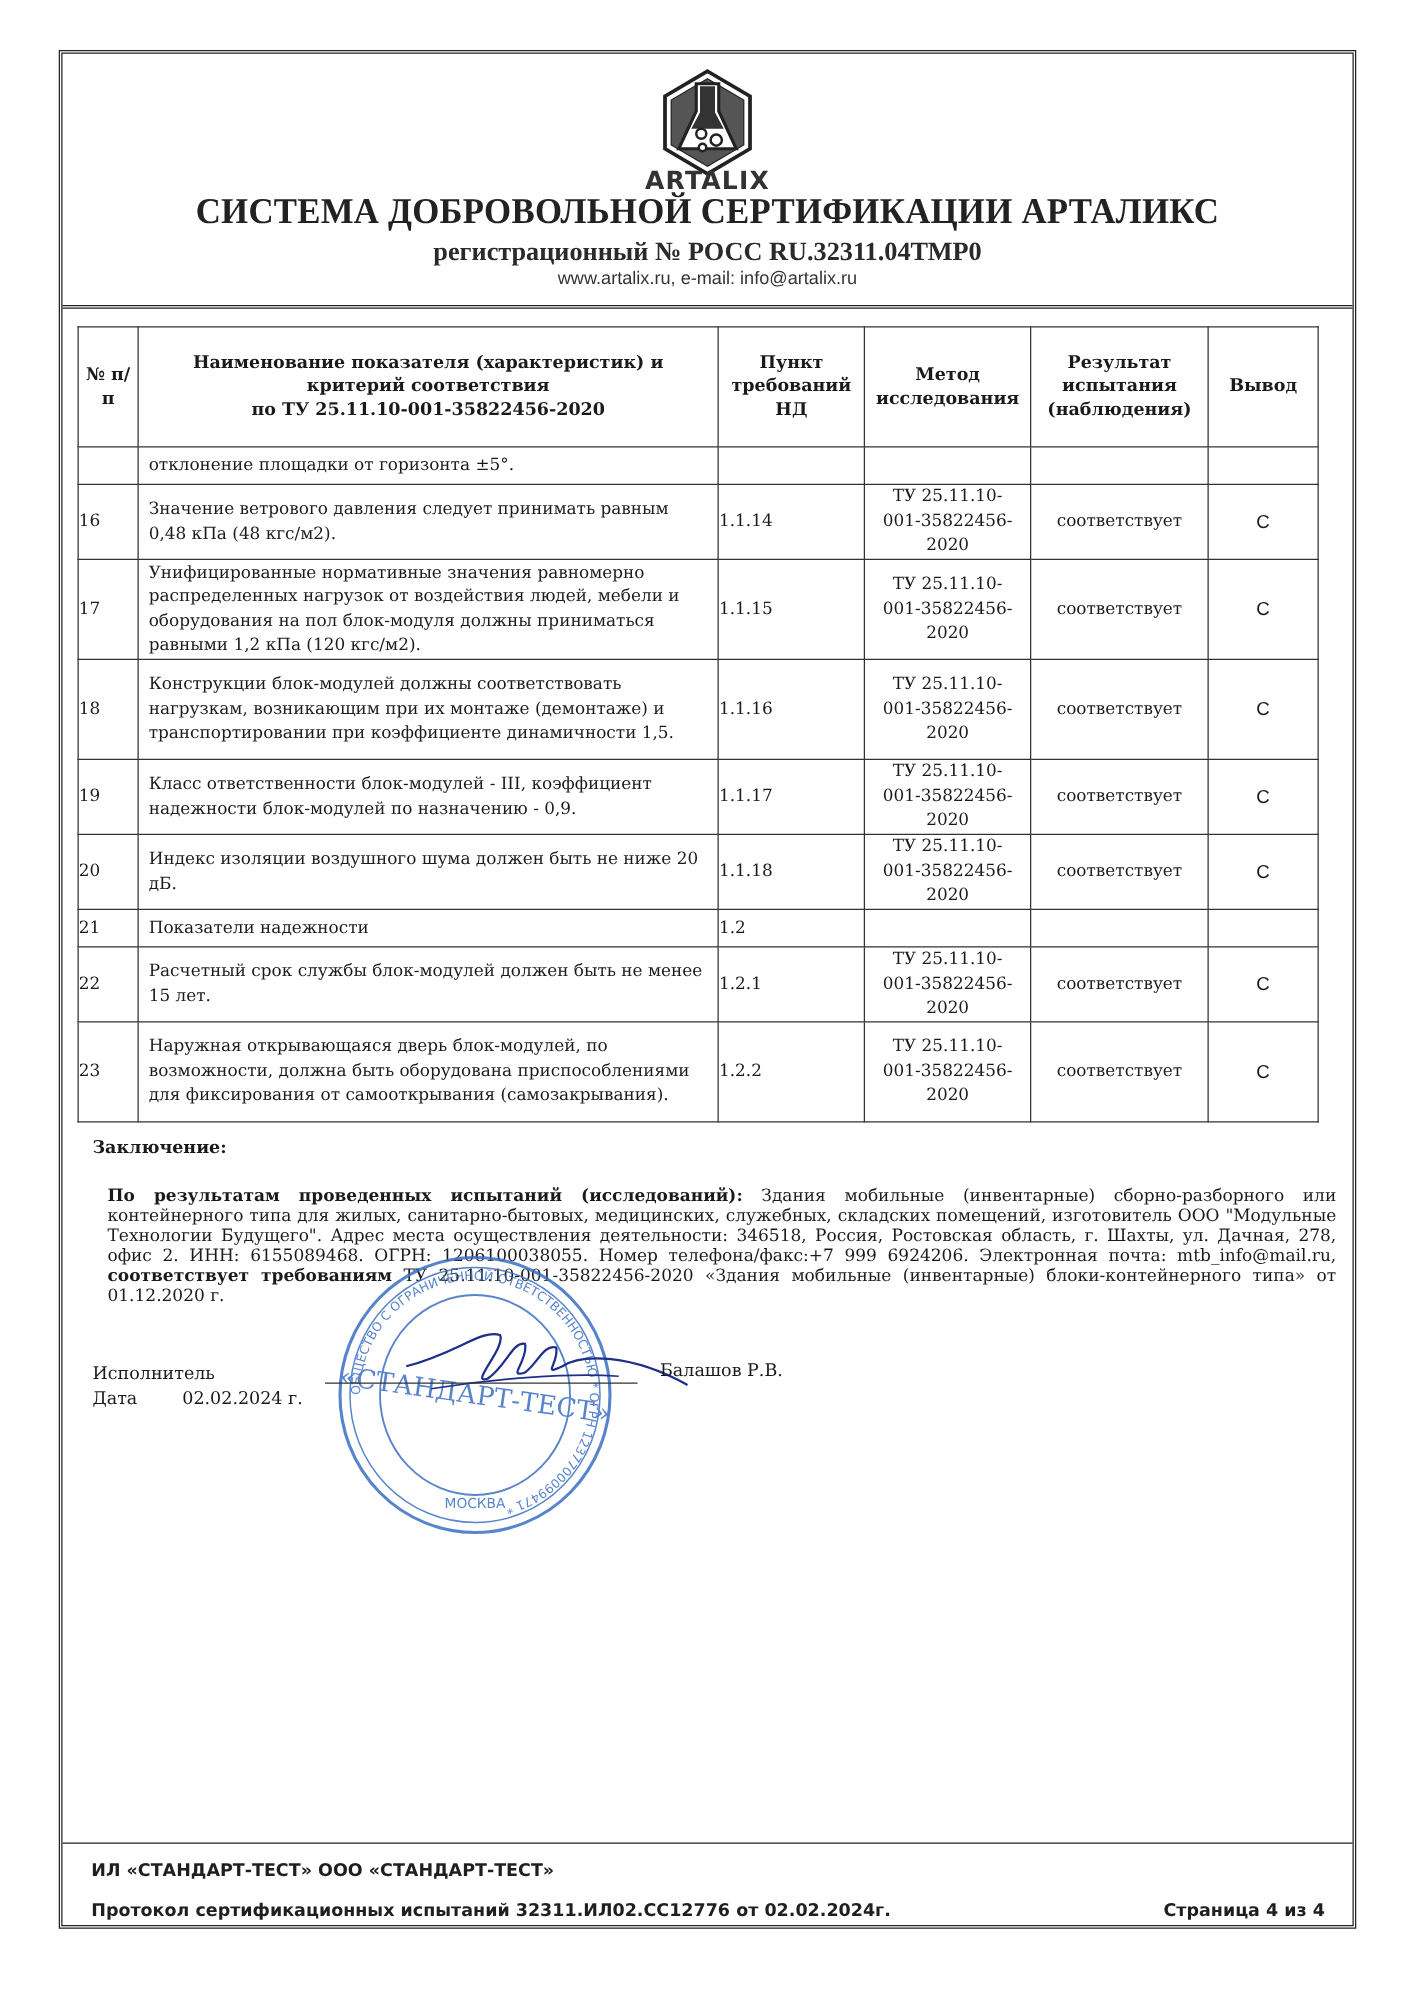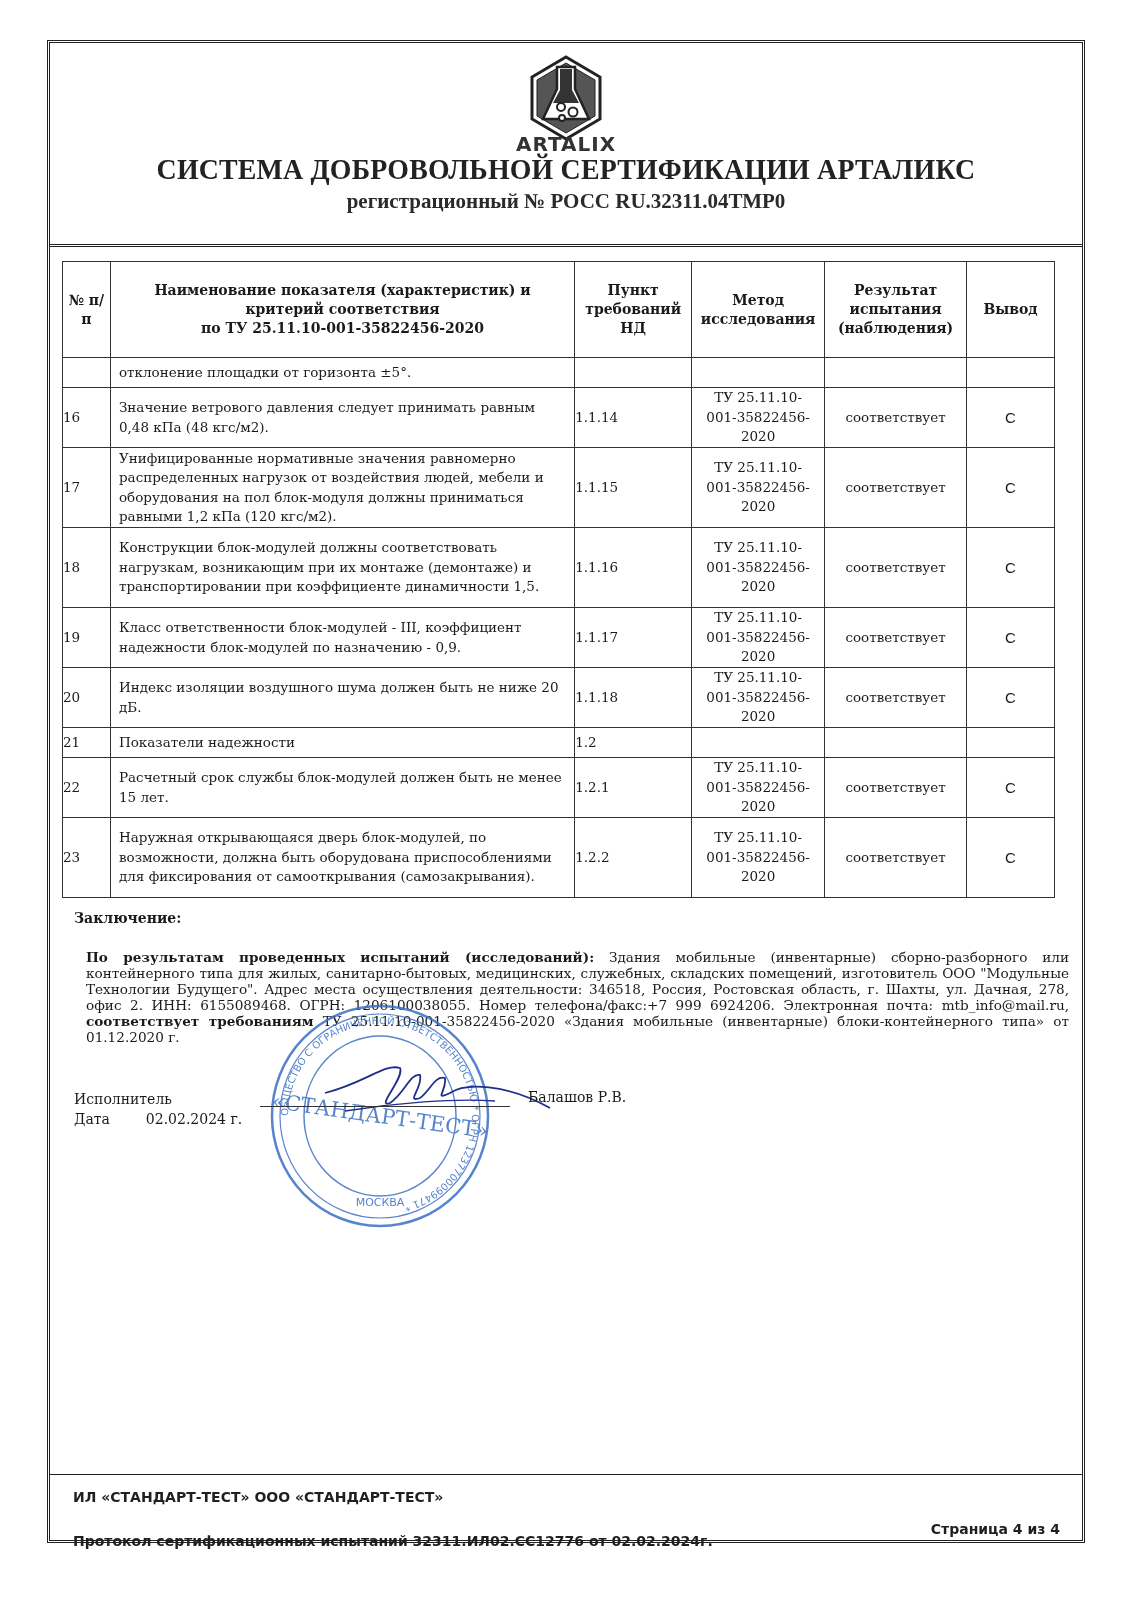--- a/index.html
+++ b/index.html
@@ -67,41 +67,42 @@
 
   .stamp { position: absolute; left: 215px; top: 958px; width: 230px; height: 230px; opacity: 0.85; }
   .signature { position: absolute; left: 255px; top: 1010px; width: 260px; height: 70px; }
 
   .footer {
     position: absolute; left: 0; top: 1431px; width: 100%; height: 72px;
     border-top: 1.4px solid #222;
     font-family: "DejaVu Sans", sans-serif; font-weight: bold; font-size: 14px; color: #1f1f1f;
   }
   .footer .lab { position: absolute; left: 23px; top: 14px; }
-  .footer .protocol { position: absolute; left: 23px; top: 46px; margin-top: 12px; }
+  .footer .protocol { position: absolute; left: 23px; top: 46px; }
   .footer .page { position: absolute; right: 22px; top: 46px; }
 </style>
 </head>
 <body>
 
 <div class="frame">
 
   <div class="header">
     <svg class="logo" viewBox="0 0 74 86">
       <polygon points="37,2 71,22 71,64 37,84 3,64 3,22" fill="#fff" stroke="#222" stroke-width="3"></polygon>
       <polygon points="37,8 66,25 66,61 37,78 8,61 8,25" fill="#555" stroke="#222" stroke-width="1"></polygon>
       <path d="M28,12 L46,12 L46,34 L60,64 L14,64 L28,34 Z" fill="#fff" stroke="#222" stroke-width="2.5"></path>
       <path d="M31,14 L43,14 L43,35 L50,48 L24,48 L31,35 Z" fill="#333"></path>
       <circle cx="32" cy="52" r="4" fill="#fff" stroke="#222" stroke-width="2"></circle>
       <circle cx="44" cy="57" r="4.5" fill="#fff" stroke="#222" stroke-width="2"></circle>
       <circle cx="33" cy="63" r="3" fill="#fff" stroke="#222" stroke-width="2"></circle>
     </svg>
     <div class="brand">ARTALIX</div>
     <div class="sys-title">СИСТЕМА ДОБРОВОЛЬНОЙ СЕРТИФИКАЦИИ АРТАЛИКС</div>
     <div class="reg-no">регистрационный № РОСС RU.32311.04ТМР0</div>
+    <div class="contacts">www.artalix.ru, e-mail: info@artalix.ru</div>
   </div>
 
   <table class="results">
     <thead>
       <tr style="height:96px;">
         <th style="width:48px;">№ п/п</th>
         <th>
           <span>Наименование показателя (характеристик) и</span><br>
           <span>критерий соответствия</span><br>
           <span>по ТУ 25.11.10-001-35822456-2020</span>

